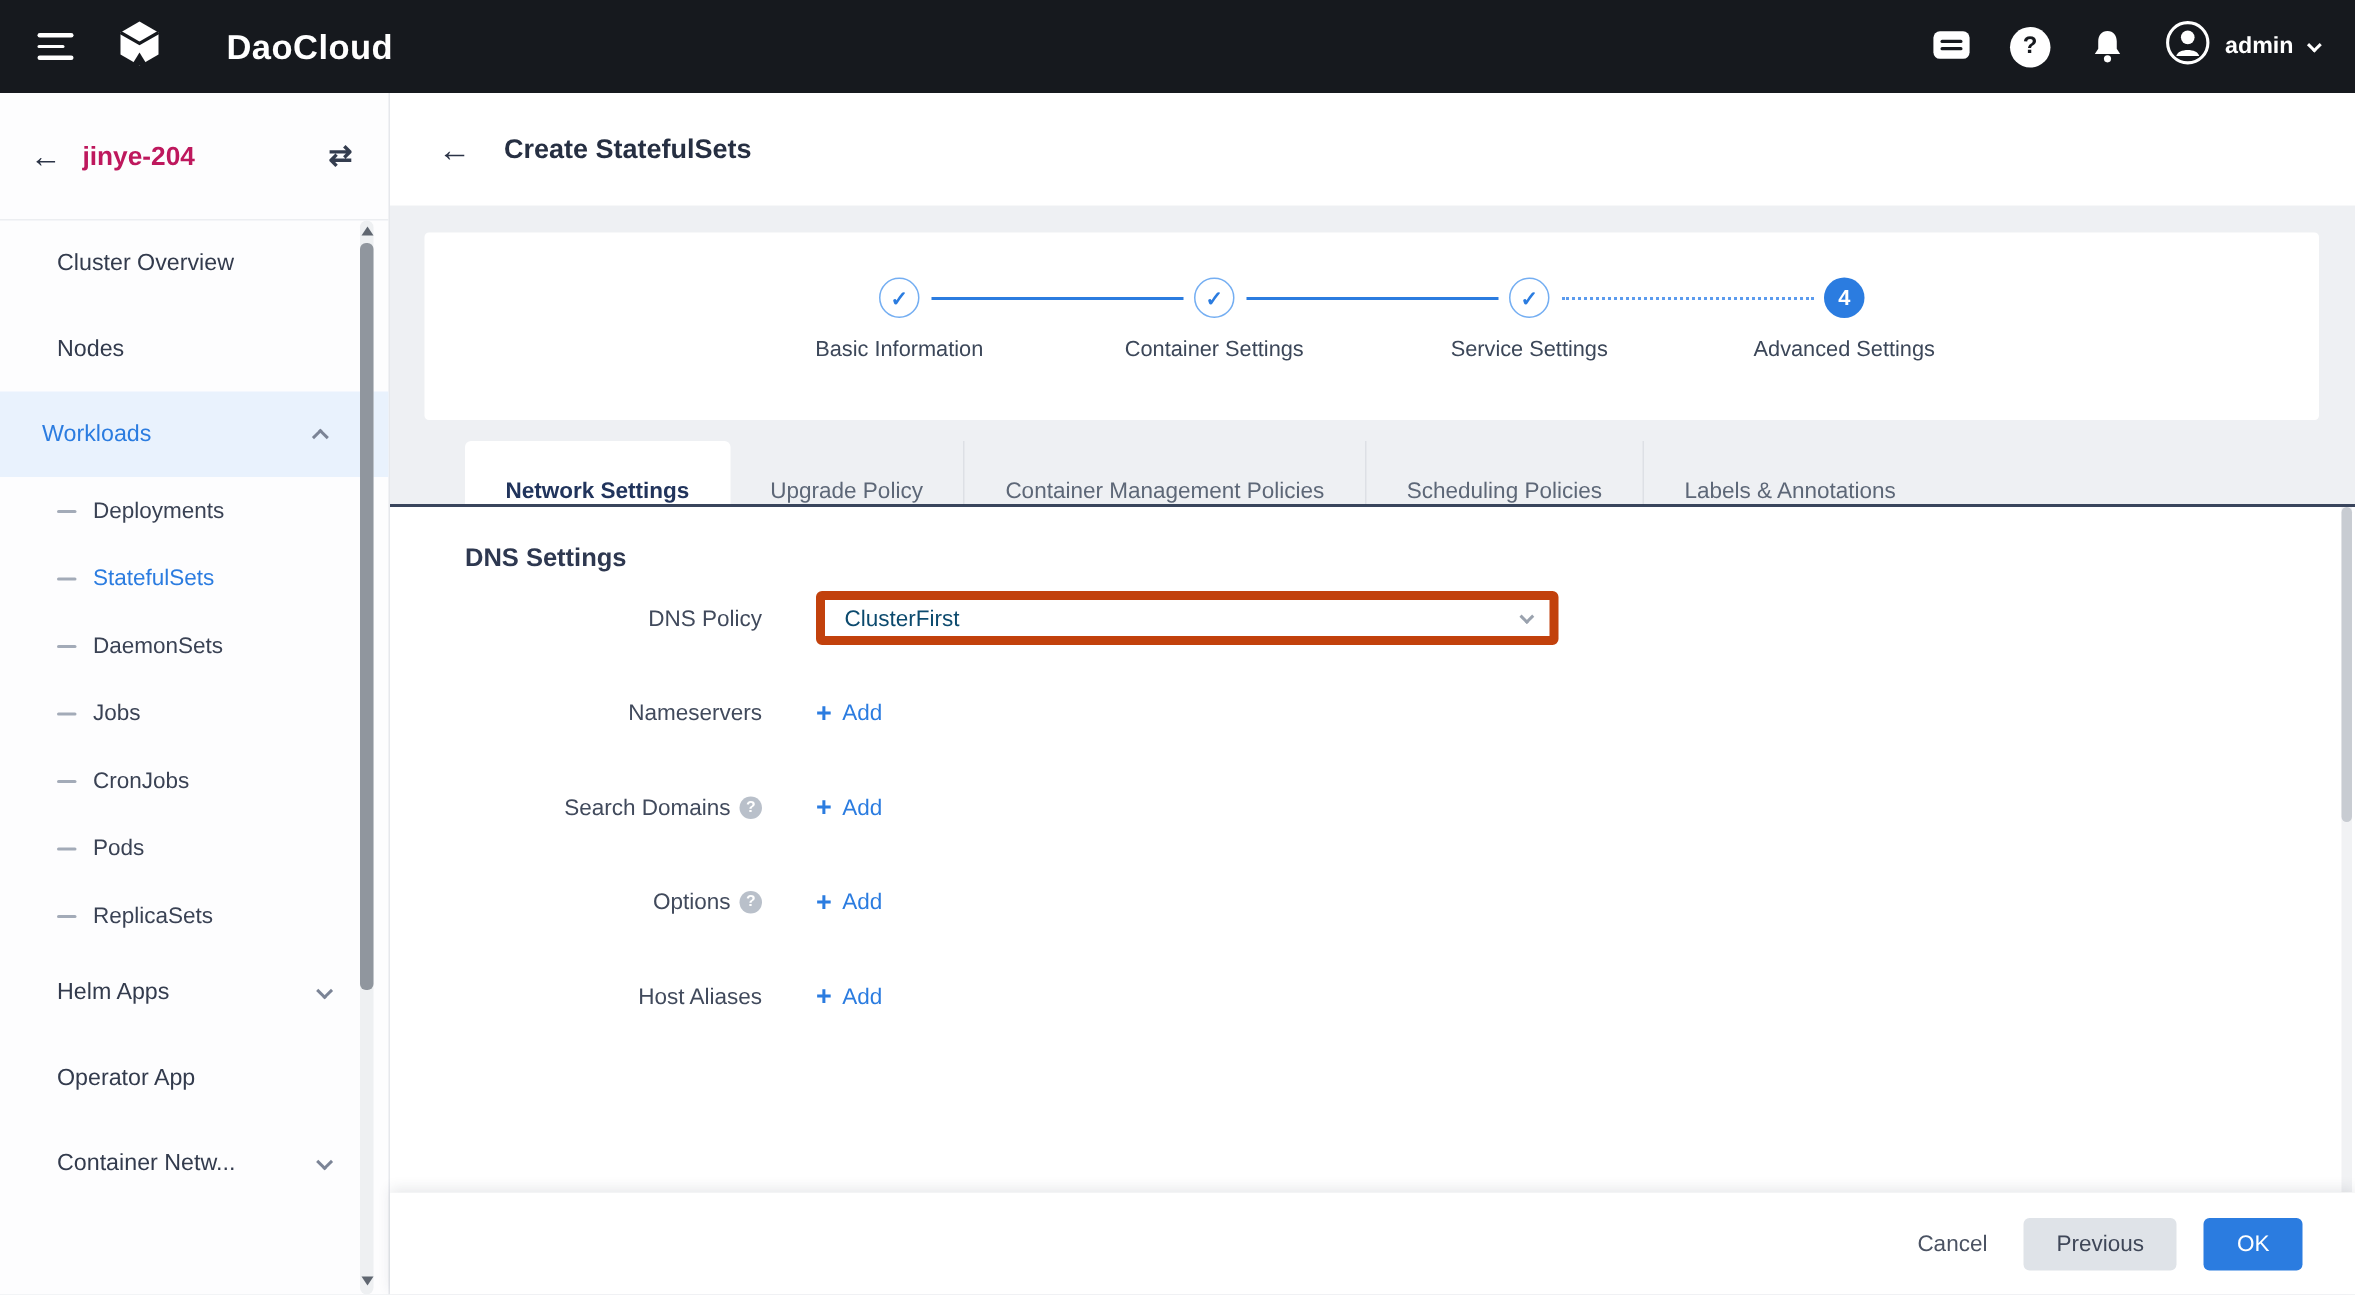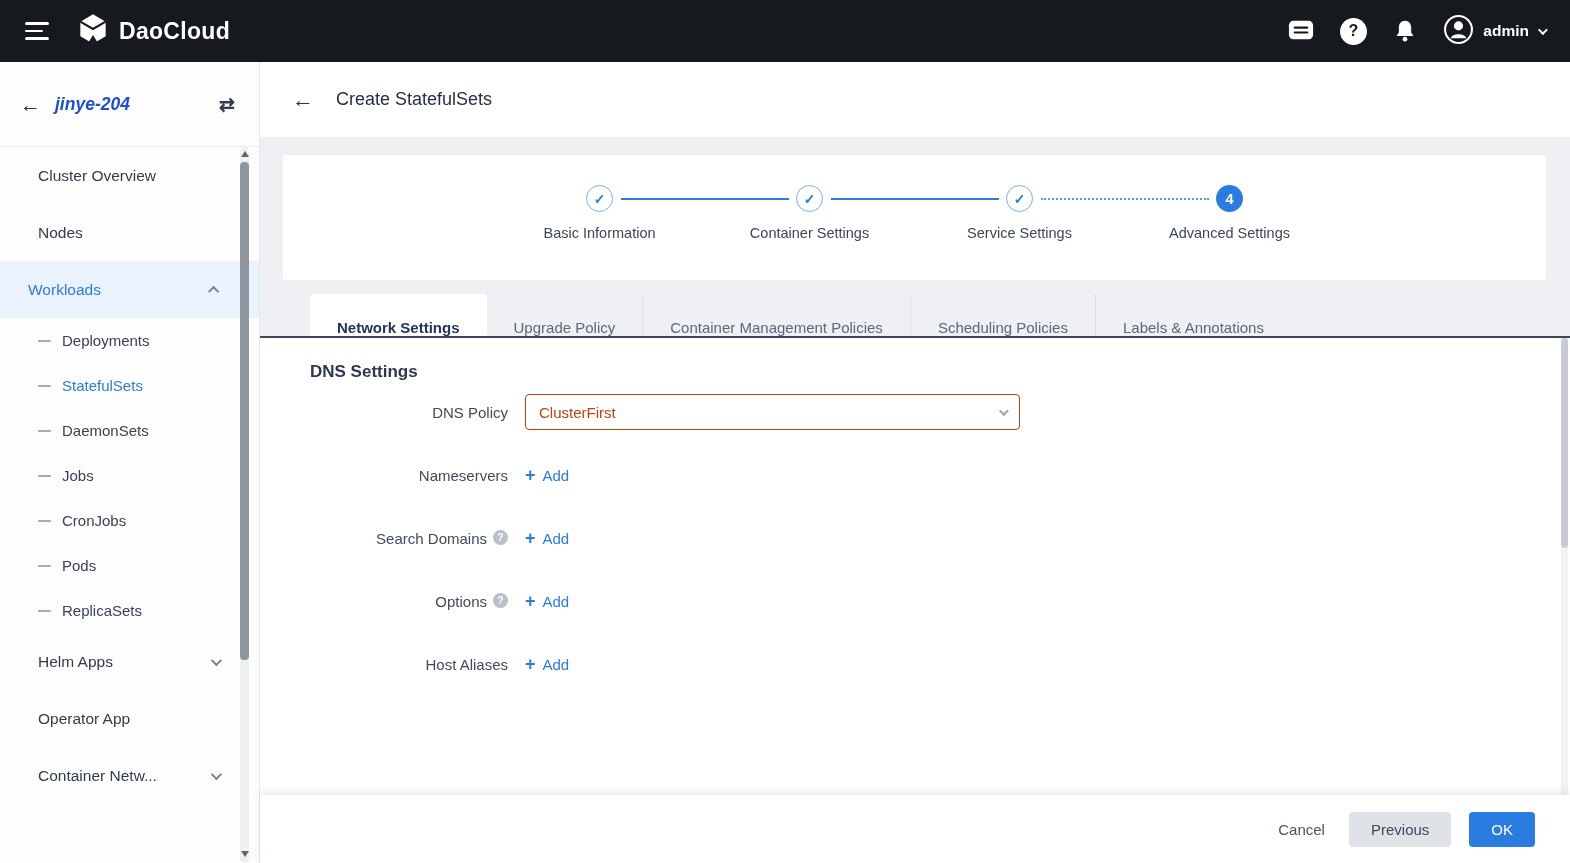--- a/index.html
+++ b/index.html
@@ -6,60 +6,60 @@
   html,body { width:1570px; height:863px; overflow:hidden; }
   body { font-family:"Liberation Sans", sans-serif; background:#eef0f3; color:#333b4d; }
 
   
   .topbar { height:62px; background:#16191e; display:flex; align-items:center; justify-content:space-between; padding:0 25px 0 25px; }
   .tb-left { display:flex; align-items:center; gap:28px; }
   .hamburger { width:24px; cursor:pointer; display:flex; flex-direction:column; gap:5px; }
   .hamburger span { display:block; height:2.5px; background:#fff; border-radius:2px; }
   .hamburger span:nth-child(2){ width:18px; }
   .brand { display:flex; align-items:center; gap:10px; cursor:pointer; }
-  .brand-name { color:#fff; font-size:23px; font-weight:700; letter-spacing:.3px; }
+  .brand-name { color:#fff; font-size:23px; font-weight:700; letter-spacing:.3px;margin-left:32px; }
   .tb-right { display:flex; align-items:center; gap:24px; }
   .tb-icon { width:28px; height:28px; display:flex; align-items:center; justify-content:center; cursor:pointer; }
   .help-circle { width:27px; height:27px; border-radius:50%; background:#fff; color:#16191e; font-weight:700; font-size:16px; display:flex; align-items:center; justify-content:center; }
   .tb-user { display:flex; align-items:center; gap:9px; cursor:pointer; color:#fff; }
   .tb-user .uname { font-size:15.5px; font-weight:600; }
   .chev { display:inline-block; width:8px; height:8px; border-right:2px solid currentColor; border-bottom:2px solid currentColor; }
   .chev.down { transform:rotate(45deg) translateY(-2px); }
   .chev.up { transform:rotate(-135deg) translateY(-2px); }
   .tb-user .chev { width:7px; height:7px; color:#fff; }
 
   
   .app { display:flex; height:801px; }
 
   
   .sidebar { width:260px; background:#fdfdfe; position:relative; border-right:1px solid #e6e8ec; flex:none; }
   .sb-header { height:85px; display:flex; align-items:center; padding:0 24px 0 20px; gap:14px; border-bottom:1px solid #eceef1; }
   .back-arrow { font-size:21px; font-weight:700; color:#2b3346; cursor:pointer; line-height:1; }
-  .cluster-name { font-size:17.5px; font-weight:700; color:#1d4ed8;font-style:italic; }
+  .cluster-name { font-size:17.5px; font-weight:700; color:#be185d; }
   .swap-icon { margin-left:auto; font-size:19px; color:#343d4f; cursor:pointer; font-weight:700; }
   .sb-list { padding-top:0; }
   .sb-item { height:57px; display:flex; align-items:center; padding-left:38px; padding-right:30px; font-size:15.5px; color:#333b4d; cursor:pointer; position:relative; }
   .sb-item.active { background:#e9f2fd; color:#2b7ce0;padding-left:28px; }
   .sb-item .chev { color:#7b8496; position:absolute; right:40px; }
   .sb-sub { height:45px; display:flex; align-items:center; padding-left:38px; font-size:15px; color:#3a4254; cursor:pointer; }
   .sb-sub .dash { width:13px; height:2px; background:#a3abb8; border-radius:1px; margin-right:11px; flex:none; }
   .sb-sub.selected { color:#2b7ce0; }
   .sb-scrollbar { position:absolute; top:85px; bottom:0; right:10px; width:9px; background:#eef0f2; border-radius:5px; }
   .sb-arrow { position:absolute; left:0; width:9px; height:14px; display:flex; align-items:center; justify-content:center; cursor:pointer; }
   .sb-arrow.up { top:0; }
   .sb-arrow.down { bottom:2px; }
   .tri-up { width:0; height:0; border-left:4px solid transparent; border-right:4px solid transparent; border-bottom:6px solid #5f6670; }
   .tri-down { width:0; height:0; border-left:4px solid transparent; border-right:4px solid transparent; border-top:6px solid #5f6670; }
   .sb-thumb { position:absolute; top:15px; left:0; width:9px; height:498px; background:#90969e; border-radius:4px; cursor:grab; }
 
   
   .main { flex:1; display:flex; flex-direction:column; background:#eef0f3; min-width:0; position:relative; }
   .page-header { height:75px; background:#fff; display:flex; align-items:center; gap:22px; padding-left:32px; flex:none; }
   .page-header .back-arrow { font-size:22px; }
-  .page-title { font-size:18px; font-weight:400; color:#262f42; }
+  .page-title { font-size:18px; font-weight:700; color:#262f42; }
 
   
   .stepper-card { margin:18px 24px 0 23px; height:125px; background:#fff; border-radius:3px; display:flex; justify-content:center; padding-top:30px; flex:none; }
   .step { width:210px; display:flex; flex-direction:column; align-items:center; position:relative; }
   .step + .step::before { content:""; position:absolute; top:13px; left:calc(-50% + 21px); width:calc(100% - 42px); border-top:2px solid #2b7ce0; }
   .step.link-dotted::before { border-top:2px dotted #5b9bee; }
   .dot { width:27px; height:27px; border-radius:50%; display:flex; align-items:center; justify-content:center; font-size:14px; }
   .step.done .dot { border:1.5px solid #74aef2; background:#fff; color:#2b7ce0; font-weight:700; }
   .step.current .dot { background:#2b7ce0; color:#fff; font-weight:600; font-size:14.5px; }
   .step-label { margin-top:13px; font-size:14.5px; color:#3c4759; }
@@ -68,23 +68,23 @@
   .tabs { margin-top:14px; height:44px; display:flex; align-items:stretch; padding-left:50px; border-bottom:2px solid #39455c; flex:none; }
   .tab { padding:0 27px; display:flex; align-items:flex-end; font-size:15px; color:#5d6777; cursor:pointer; border-left:1px solid #dde0e5; }
   .tab:first-child { border-left:none; }
   .tab.active { background:#fff; color:#21345c; font-weight:700; border-radius:4px 4px 0 0; border-left:none; }
   .tab.active + .tab { border-left:none; }
 
   
   .content { flex:1; background:#fff; padding:24px 0 0 50px; position:relative; overflow:hidden; }
   .section-title { font-size:17px; font-weight:600; color:#2e3850; margin-bottom:12px; }
   .frow { display:flex; align-items:center; min-height:36px; margin-bottom:27px; }
-  .frow label { width:198px; text-align:right; margin-right:17px; font-size:15px; color:#414a5c; display:inline-flex; justify-content:flex-end; gap:6px; flex:none; }
+  .frow label { width:198px; text-align:right; margin-right:36px; font-size:15px; color:#414a5c; display:inline-flex; align-items:center; justify-content:flex-end; gap:6px; flex:none; }
   .help-dot { width:15px; height:15px; border-radius:50%; background:#b9c0ca; color:#fff; font-size:10.5px; font-weight:700; display:inline-flex; align-items:center; justify-content:center; cursor:pointer; }
-  .select { width:495px; height:36px; border:1px solid #c2410c; border-radius:4px; background:#fff; display:flex; align-items:center; justify-content:space-between; padding:0 13px; font-size:15px; color:#c2410c; cursor:pointer; }
+  .select { width:495px; height:36px; border:6px solid #c2410c; border-radius:4px; background:#fff; display:flex; align-items:center; justify-content:space-between; padding:0 13px; font-size:15px; color:#0c4a6e; cursor:pointer; }
   .select .chev { width:7px; height:7px; color:#9aa2ae; }
   .add-link { display:inline-flex; align-items:center; gap:7px; color:#2b7ce0; font-size:15px; font-weight:500; cursor:pointer; text-decoration:none; }
   .add-link .plus { font-size:18px; font-weight:700; line-height:1; }
   .v-scrollbar { position:absolute; top:0; right:2px; width:7px; bottom:0; background:#f1f2f4; }
   .v-thumb { position:absolute; top:0; right:0; width:7px; height:210px; background:#c8ccd2; border-radius:4px; cursor:grab; }
 
   
   .footer { height:68px; background:#fff; box-shadow:0 -3px 8px rgba(40,50,70,.10); display:flex; align-items:center; justify-content:flex-end; gap:18px; padding-right:35px; flex:none; z-index:5; }
   .btn { font-family:"Liberation Sans", sans-serif; font-size:15px; border:none; border-radius:4px; cursor:pointer; }
   .btn-text { background:transparent; color:#4b5363; padding:9px 6px; }

